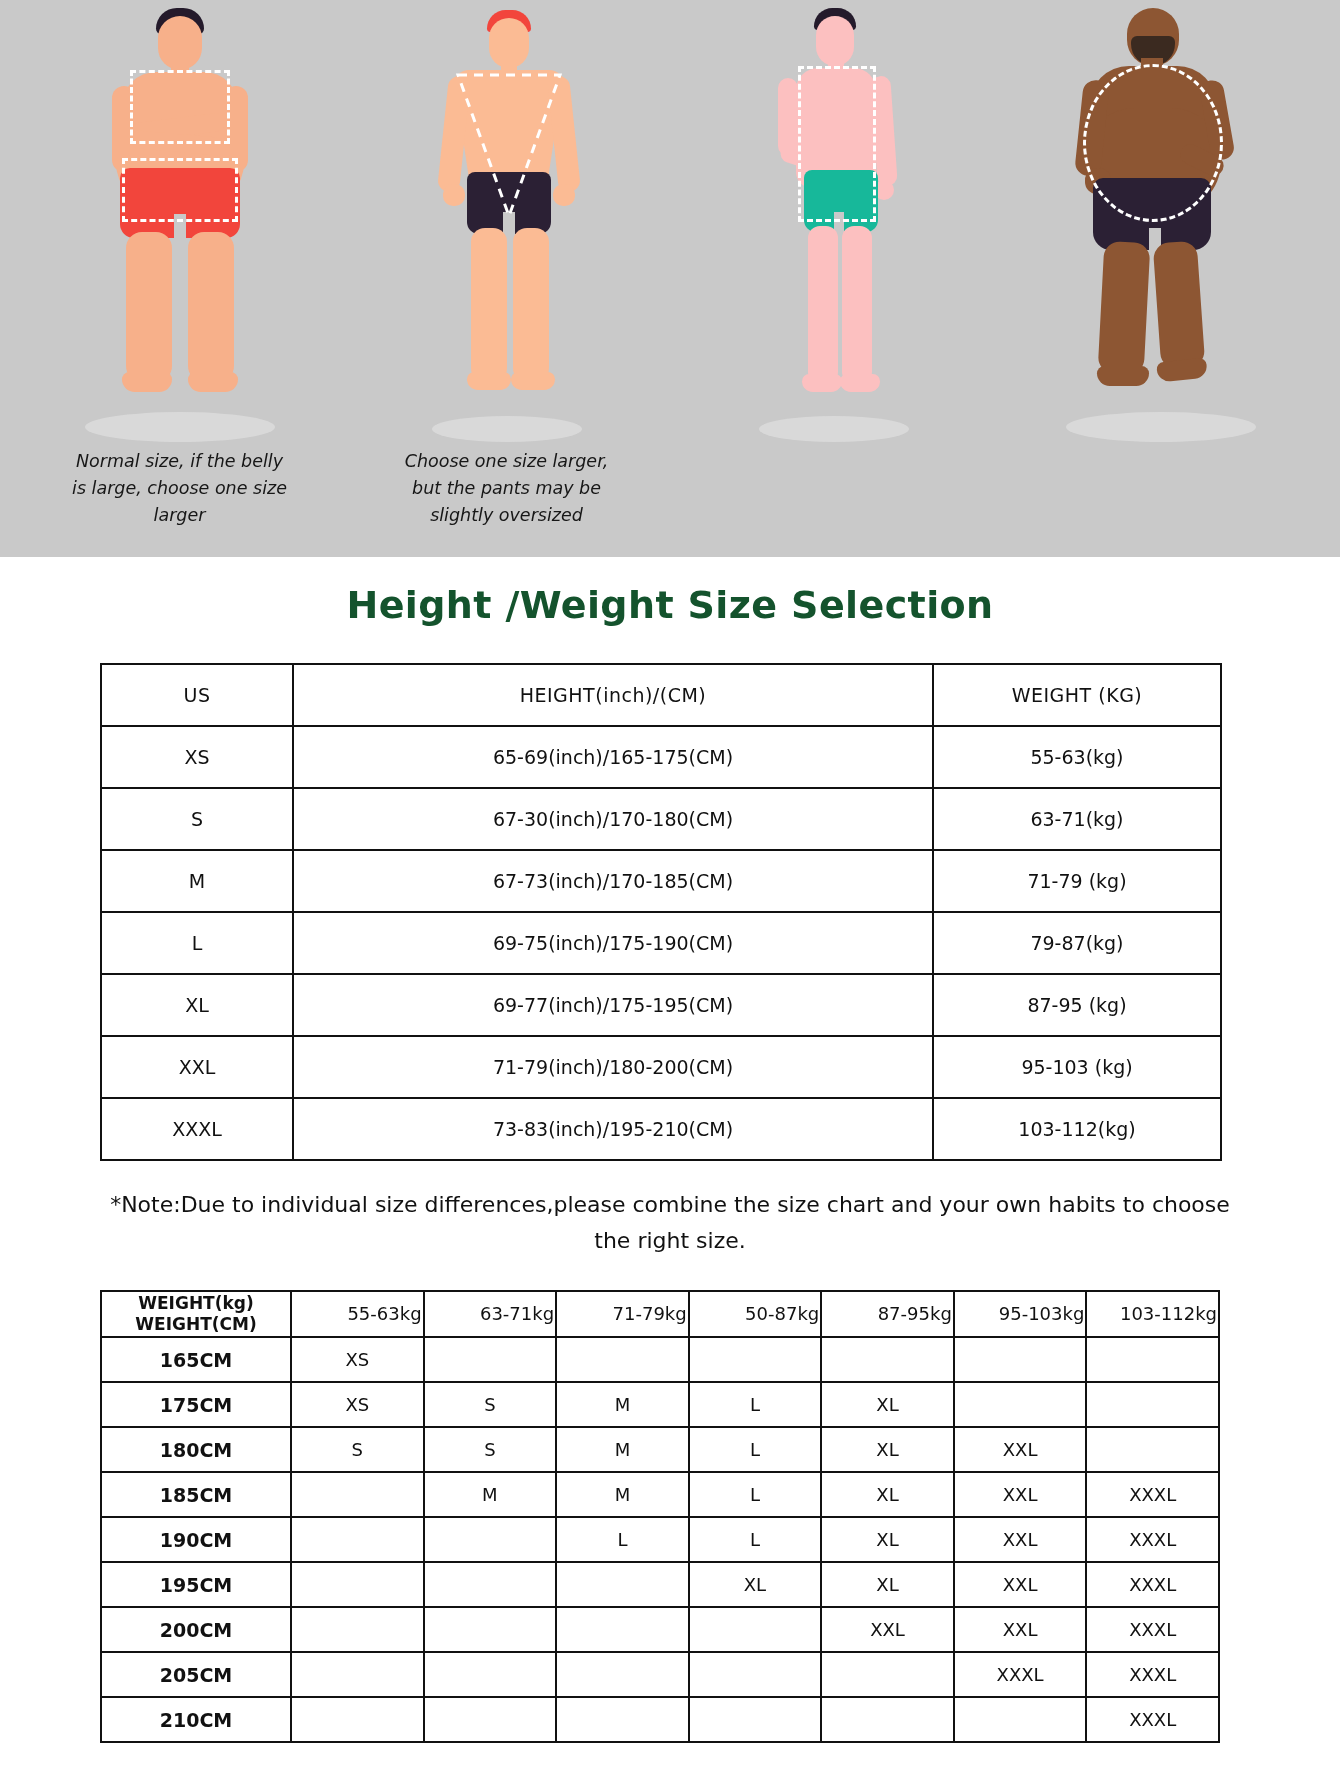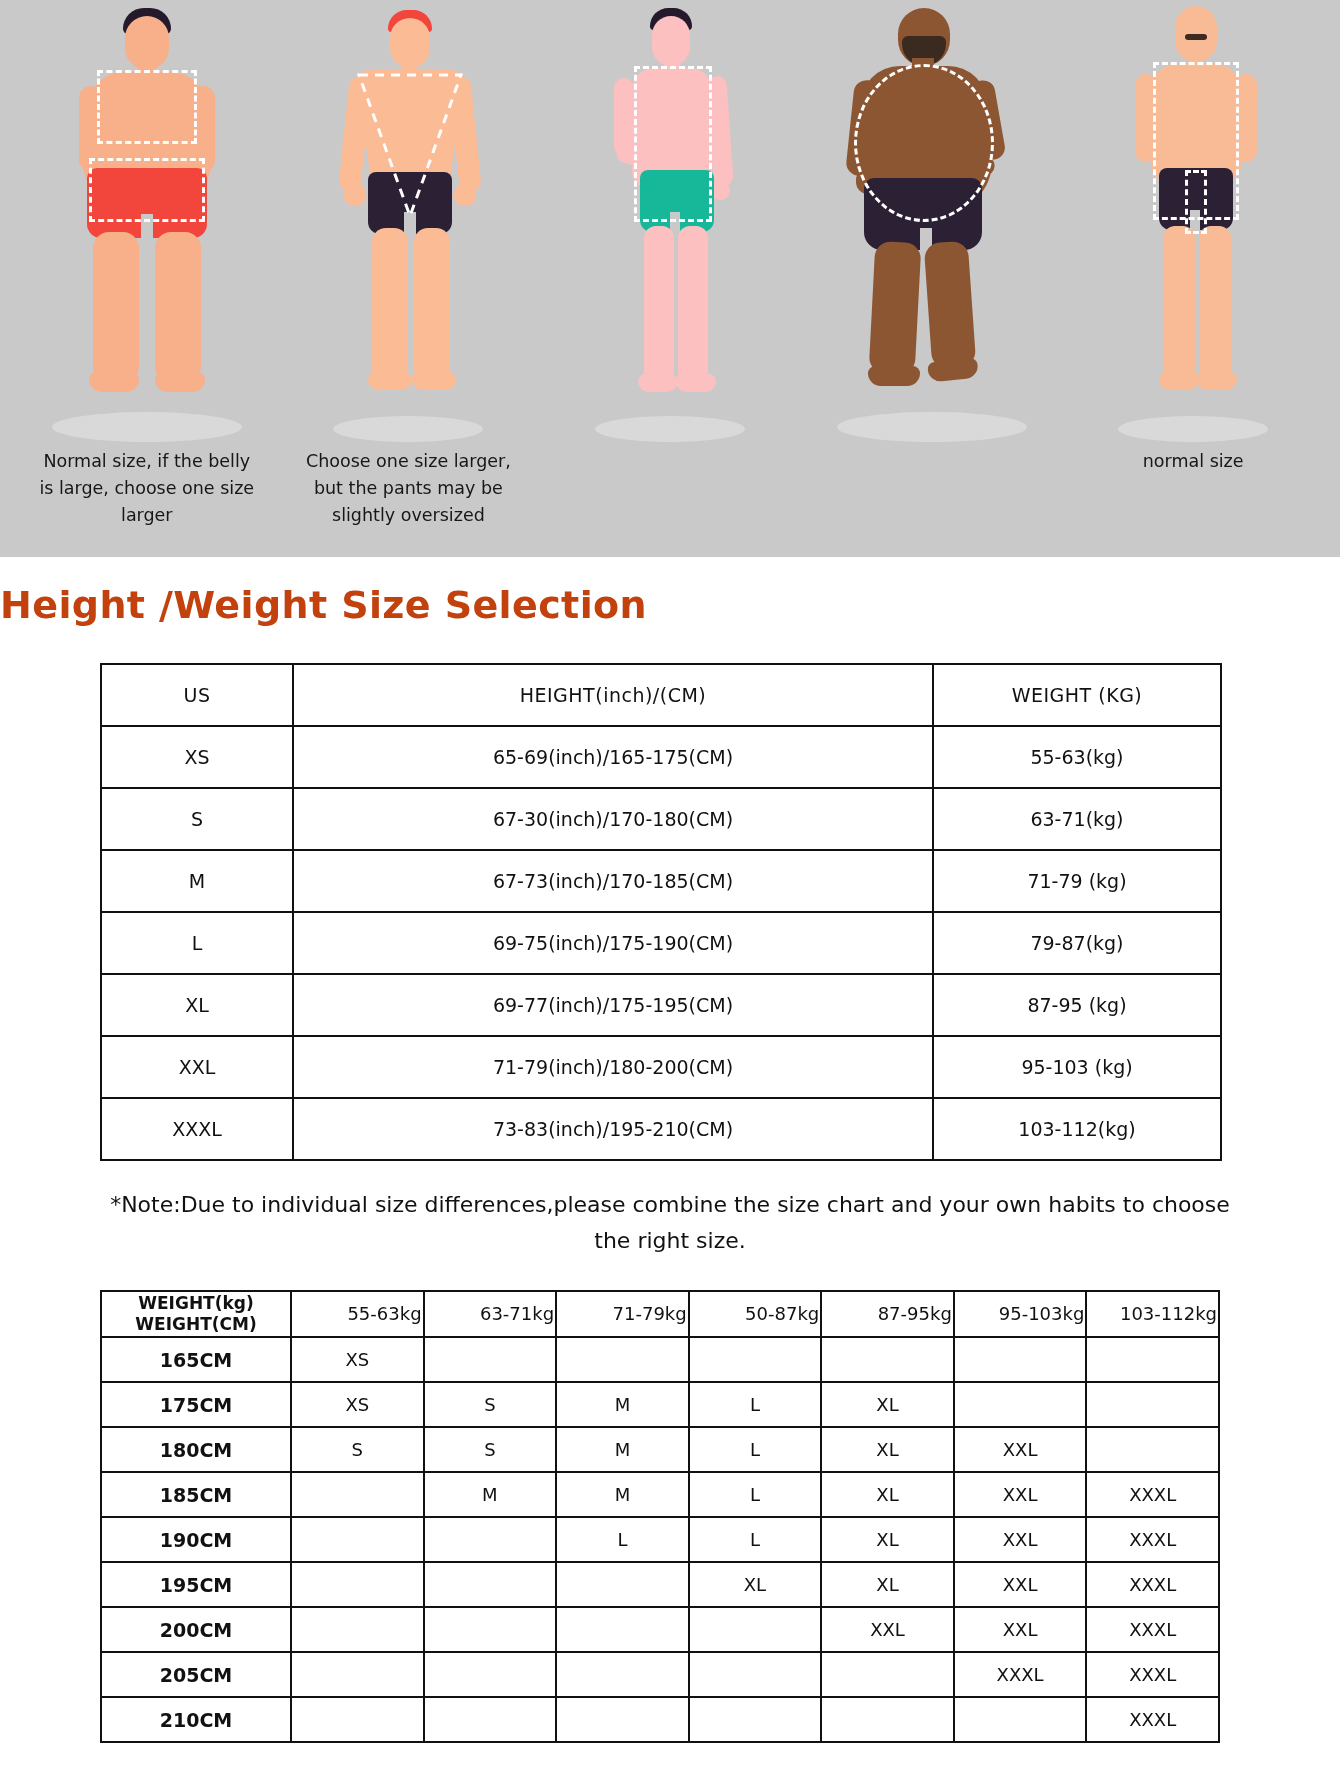--- a/index.html
+++ b/index.html
@@ -30,20 +30,21 @@
     box-sizing: border-box;
   }
   .figures-row {
     display: flex;
     width: 1340px;
     height: 557px;
     align-items: flex-start;
     justify-content: space-around;
     padding: 0 16px;
     box-sizing: border-box;
+    font-style: italic;
   }
   .figure-cell {
     width: 232px;
     height: 557px;
     position: relative;
     display: flex;
     flex-direction: column;
     align-items: center;
   }
   .figure-art {
@@ -91,26 +92,27 @@
   
   .dash {
     position: absolute;
     border: 3px dashed #ffffff;
     box-sizing: border-box;
   }
   .dash-oval { border-radius: 50%; }
 
   
   .title {
+    text-align: center;
     font-size: 38px;
     font-weight: bold;
     letter-spacing: .4px;
     margin-top: 26px;
     margin-bottom: 0;
-    color: #c2410c;
+    color: #14532d;
   }
 
   
   .t1-wrap { padding: 0 100px; margin-top: 36px; }
   table.t1 {
     border-collapse: collapse;
     width: 1120px;
     table-layout: fixed;
   }
   table.t1 th, table.t1 td {
@@ -281,42 +283,20 @@
 
           <div class="sk skinD" style="left:56px;top:242px;width:46px;height:132px;border-radius:16px;transform:rotate(3deg);"></div>
           <div class="sk skinD" style="left:112px;top:242px;width:44px;height:126px;border-radius:16px;transform:rotate(-4deg);"></div>
           <div class="sk skinD" style="left:52px;top:366px;width:52px;height:20px;border-radius:8px 8px 14px 14px;"></div>
           <div class="sk skinD" style="left:112px;top:360px;width:50px;height:20px;border-radius:8px 8px 14px 14px;transform:rotate(-6deg);"></div>
 
           <div class="dash dash-oval" style="left:38px;top:64px;width:140px;height:158px;"></div>
         </div>
       </div>
 
-      <div class="figure-cell">
-        <div class="figure-art">
-          <div class="shadow"></div>
-          <div class="sk skinE" style="left:98px;top:6px;width:42px;height:56px;border-radius:21px;"></div>
-          <div class="sk" style="left:108px;top:34px;width:22px;height:6px;background:#3c2b22;border-radius:4px;"></div>
-          <div class="sk skinE" style="left:111px;top:54px;width:16px;height:16px;"></div>
-          <div class="sk skinE" style="left:74px;top:64px;width:90px;height:118px;border-radius:26px 26px 18px 18px;"></div>
-          <div class="sk skinE" style="left:58px;top:74px;width:22px;height:88px;border-radius:12px;"></div>
-          <div class="sk skinE" style="left:158px;top:74px;width:22px;height:88px;border-radius:12px;"></div>
-          <div class="sk skinE" style="left:72px;top:130px;width:94px;height:16px;border-radius:9px;transform:rotate(-6deg);"></div>
-          <div class="sk skinE" style="left:72px;top:144px;width:94px;height:16px;border-radius:9px;transform:rotate(4deg);"></div>
-          <div class="sk dark" style="left:82px;top:168px;width:74px;height:62px;border-radius:8px 8px 12px 12px;"></div>
-          <div class="sk" style="left:113px;top:210px;width:10px;height:22px;background:#c9c9c9;"></div>
-          <div class="sk skinE" style="left:86px;top:226px;width:32px;height:156px;border-radius:12px;"></div>
-          <div class="sk skinE" style="left:122px;top:226px;width:32px;height:156px;border-radius:12px;"></div>
-          <div class="sk skinE" style="left:82px;top:372px;width:40px;height:18px;border-radius:8px 8px 12px 12px;"></div>
-          <div class="sk skinE" style="left:120px;top:372px;width:40px;height:18px;border-radius:8px 8px 12px 12px;"></div>
-          <div class="dash" style="left:76px;top:62px;width:86px;height:158px;"></div>
-          <div class="dash" style="left:108px;top:170px;width:22px;height:64px;"></div>
-        </div>
-        <div class="caption cap5">normal size</div>
-      </div>
 
     </div>
   </div>
 
   <div class="title">Height /Weight Size Selection</div>
 
   <div class="t1-wrap">
     <table class="t1">
       <colgroup>
         <col class="col-us">

